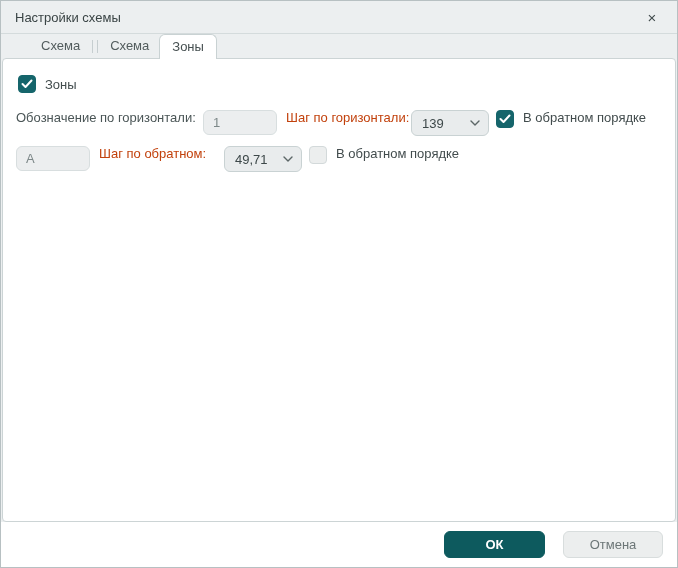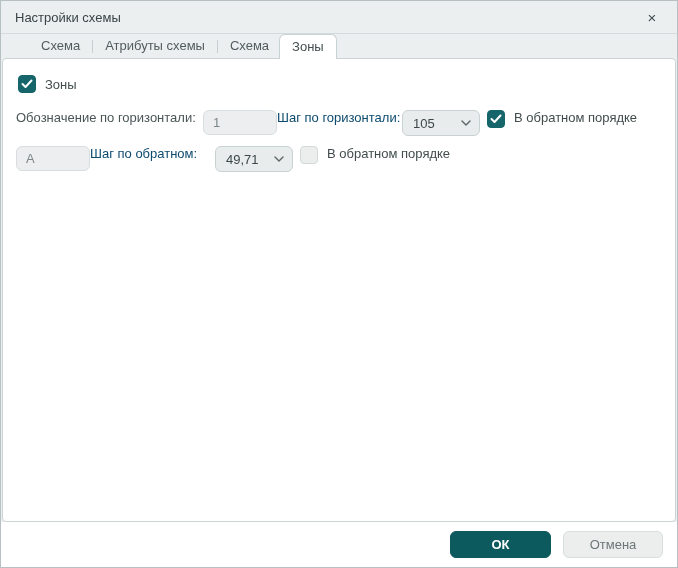--- a/index.html
+++ b/index.html
@@ -98,38 +98,38 @@
     width: 74px; flex: 0 0 74px; height: 25px;
     background: #eceeef;
     border: 1px solid #d8dedf;
     border-radius: 6px;
     color: #7d8889;
     font-family: "Liberation Sans", "DejaVu Sans", sans-serif;
     font-size: 13px;
     padding: 0 9px;
     outline: none;
   }
-  .steplabel { width: 125px; flex: 0 0 125px; color: #0c4a6e; }
+  .steplabel { width: 125px; flex: 0 0 125px; margin-left: 9px; color: #c2410c; }
   .dropdown {
     width: 78px; flex: 0 0 78px; height: 26px;
     background: #e9eced;
     border: 1px solid #c9d2d3;
     border-radius: 6px;
     display: flex; align-items: center;
     padding: 0 8px 0 10px;
     margin-right: 7px;
   }
   .dropdown .dd-value { flex: 1; color: #3d4849; }
   
   .footer {
     height: 45px; flex: 0 0 45px;
     background: #ffffff;
     display: flex; align-items: center; justify-content: flex-end;
     padding-right: 14px;
-    gap: 12px;
+    gap: 18px;
   }
   .btn {
     height: 27px;
     border-radius: 6px;
     border: 1px solid #d8dddd;
     background: #eceeee;
     color: #6c7677;
     font-family: "Liberation Sans", "DejaVu Sans", sans-serif;
     font-size: 13px;
     display: flex; align-items: center; justify-content: center;
@@ -150,21 +150,20 @@
 
   <div class="titlebar">
     <span class="title-text">Настройки схемы</span>
     <span class="spacer"></span>
     <span class="close-btn">×</span>
   </div>
 
   <div class="tabbar">
     <span class="tab">Схема</span>
     <span class="tab-sep"></span>
-    <span class="tab">Атрибуты схемы</span>
     <span class="tab-sep"></span>
     <span class="tab">Схема</span>
     <span class="tab active">Зоны</span>
   </div>
 
   <div class="content">
 
     <div class="check-row">
       <span class="checkbox checked">
         <svg class="check" width="12" height="10" viewBox="0 0 12 10">
@@ -172,21 +171,21 @@
           </svg>
       </span>
       <span class="cb-label">Зоны</span>
     </div>
 
     <div class="form-row">
       <span class="flabel">Обозначение по горизонтали:</span>
       <input class="field-input" type="text" value="1" style="">
       <span class="steplabel">Шаг по горизонтали:</span>
       <div class="dropdown">
-        <span class="dd-value">105</span>
+        <span class="dd-value">139</span>
         <svg width="10" height="6" viewBox="0 0 10 6">
             <path d="M1 1 L5 5 L9 1" stroke="#5c6667" stroke-width="1.4" fill="none" stroke-linecap="round" stroke-linejoin="round"></path>
           </svg>
       </div>
       <span class="checkbox checked">
         <svg class="check" width="12" height="10" viewBox="0 0 12 10">
             <path d="M1.5 5 L4.5 8 L10.5 1.5" stroke="#ffffff" stroke-width="2" fill="none" stroke-linecap="round" stroke-linejoin="round"></path>
           </svg>
       </span>
       <span class="cb-label">В обратном порядке</span>

